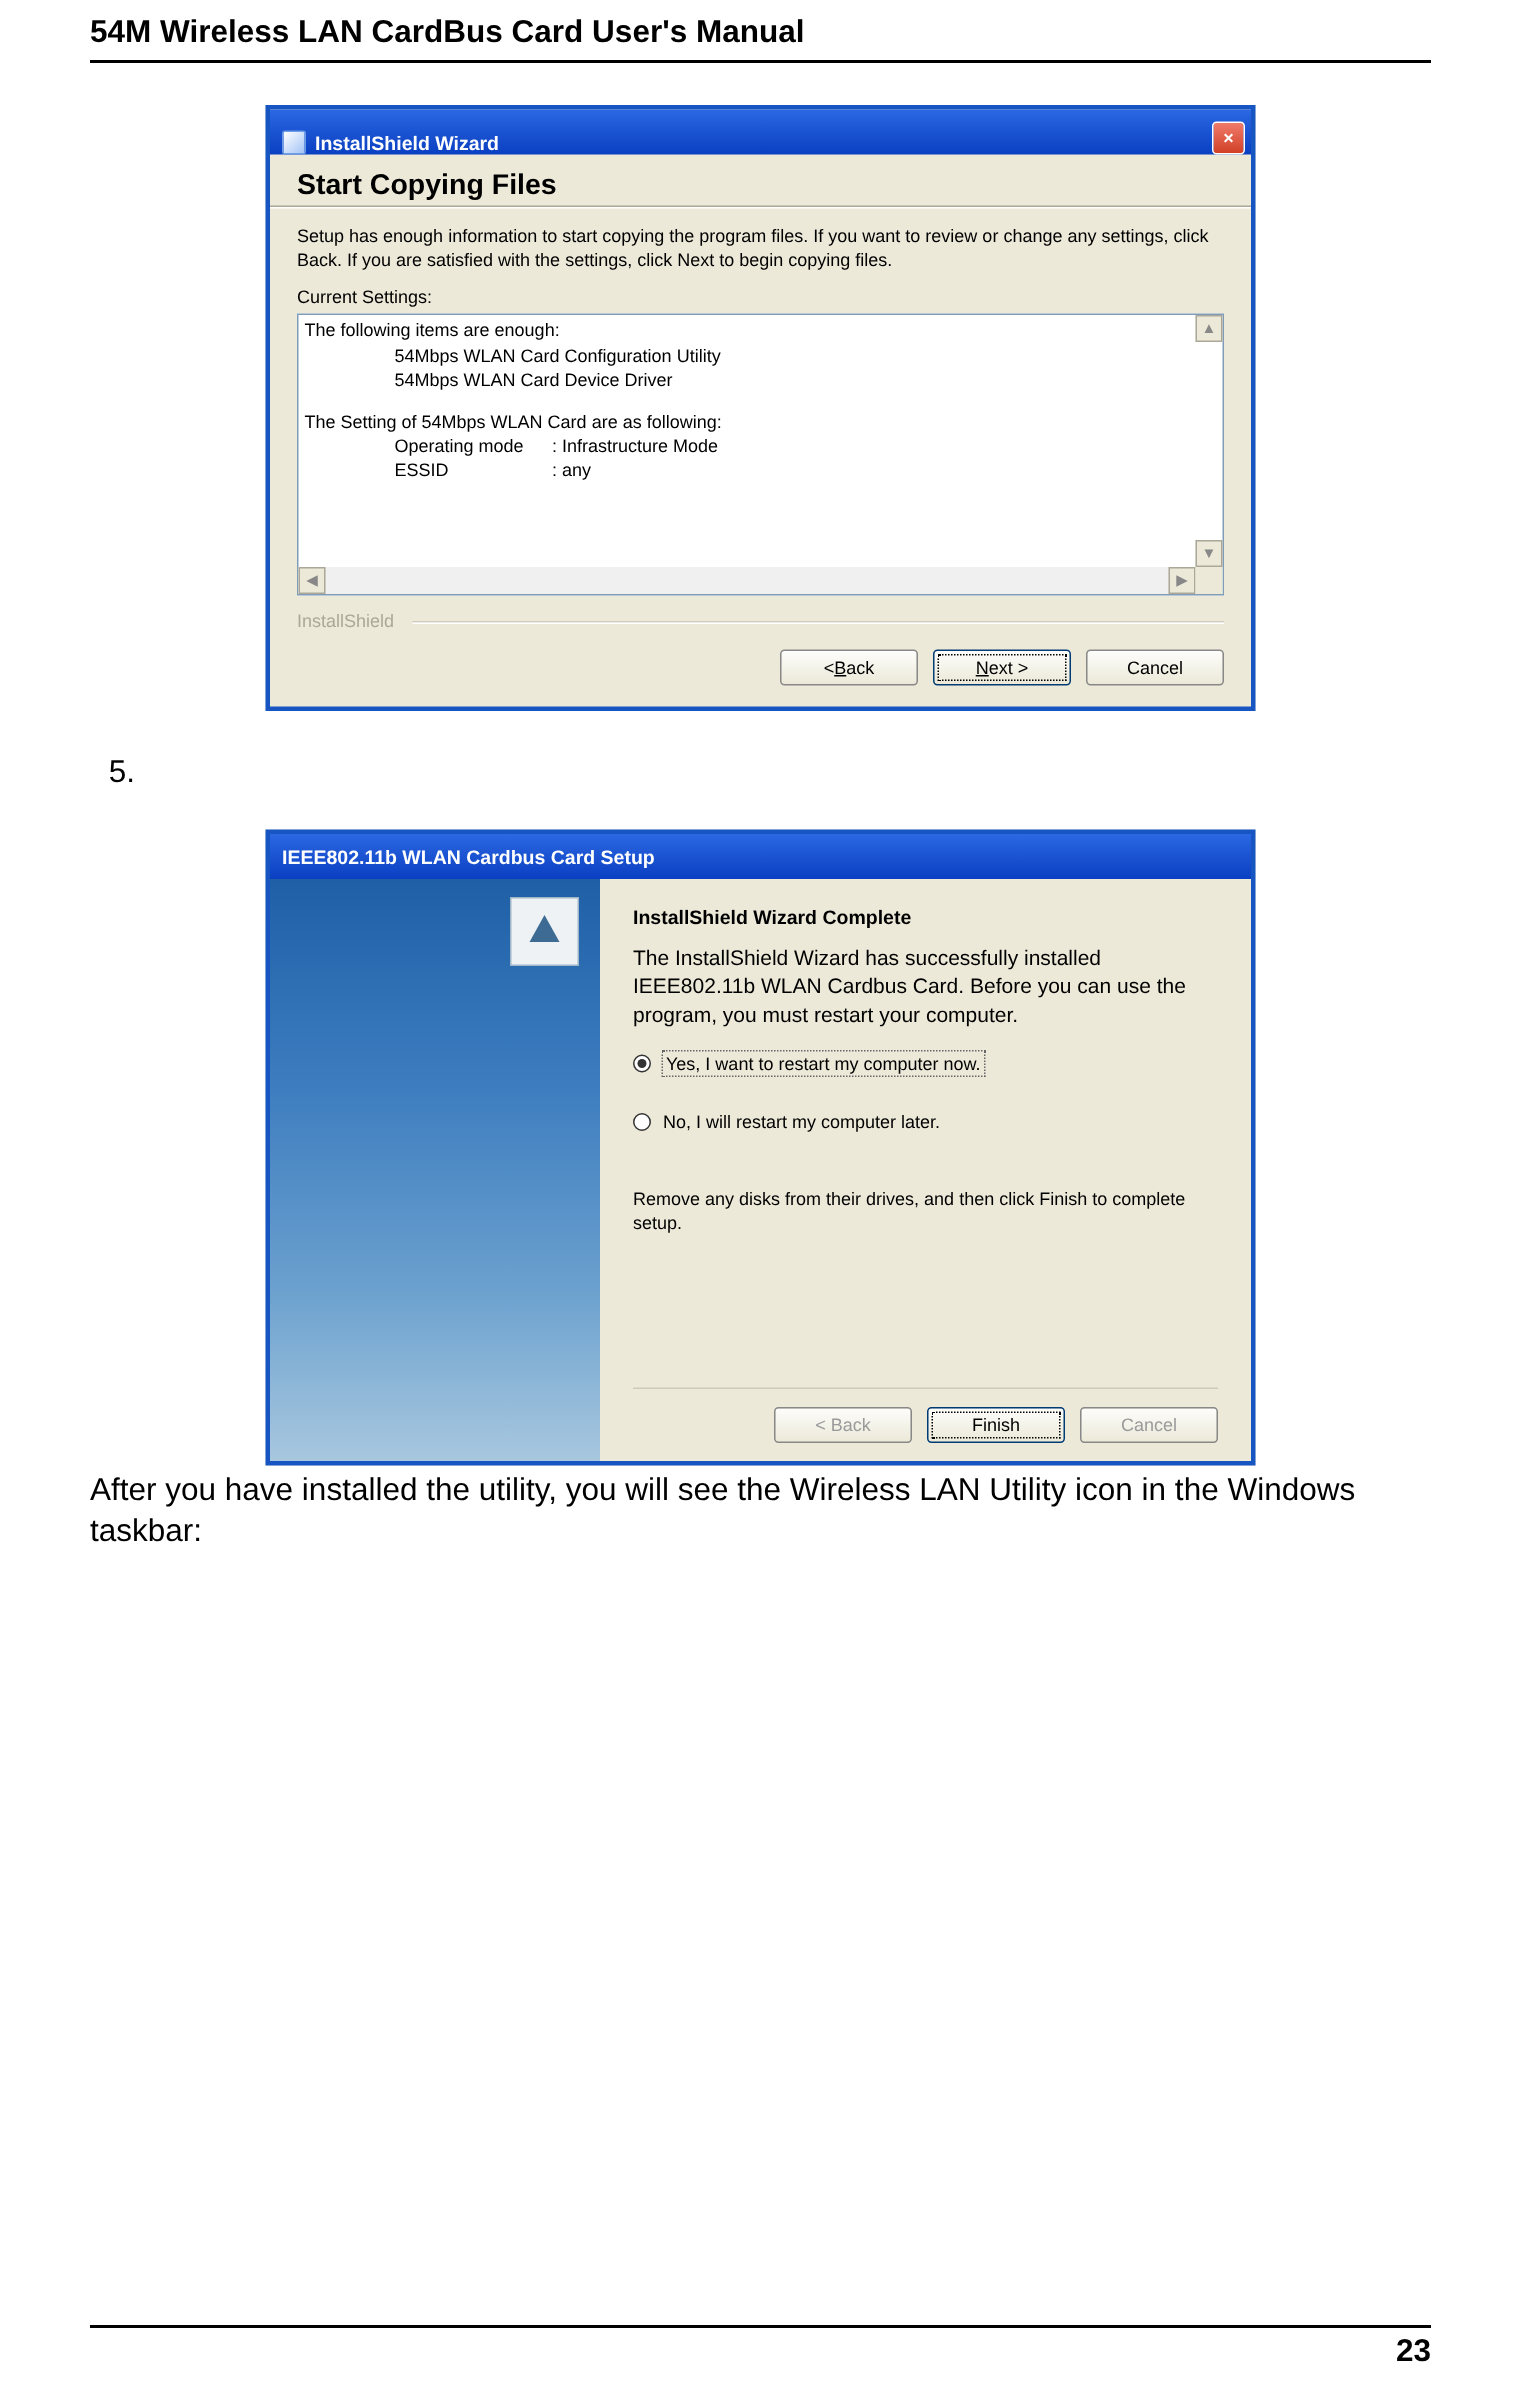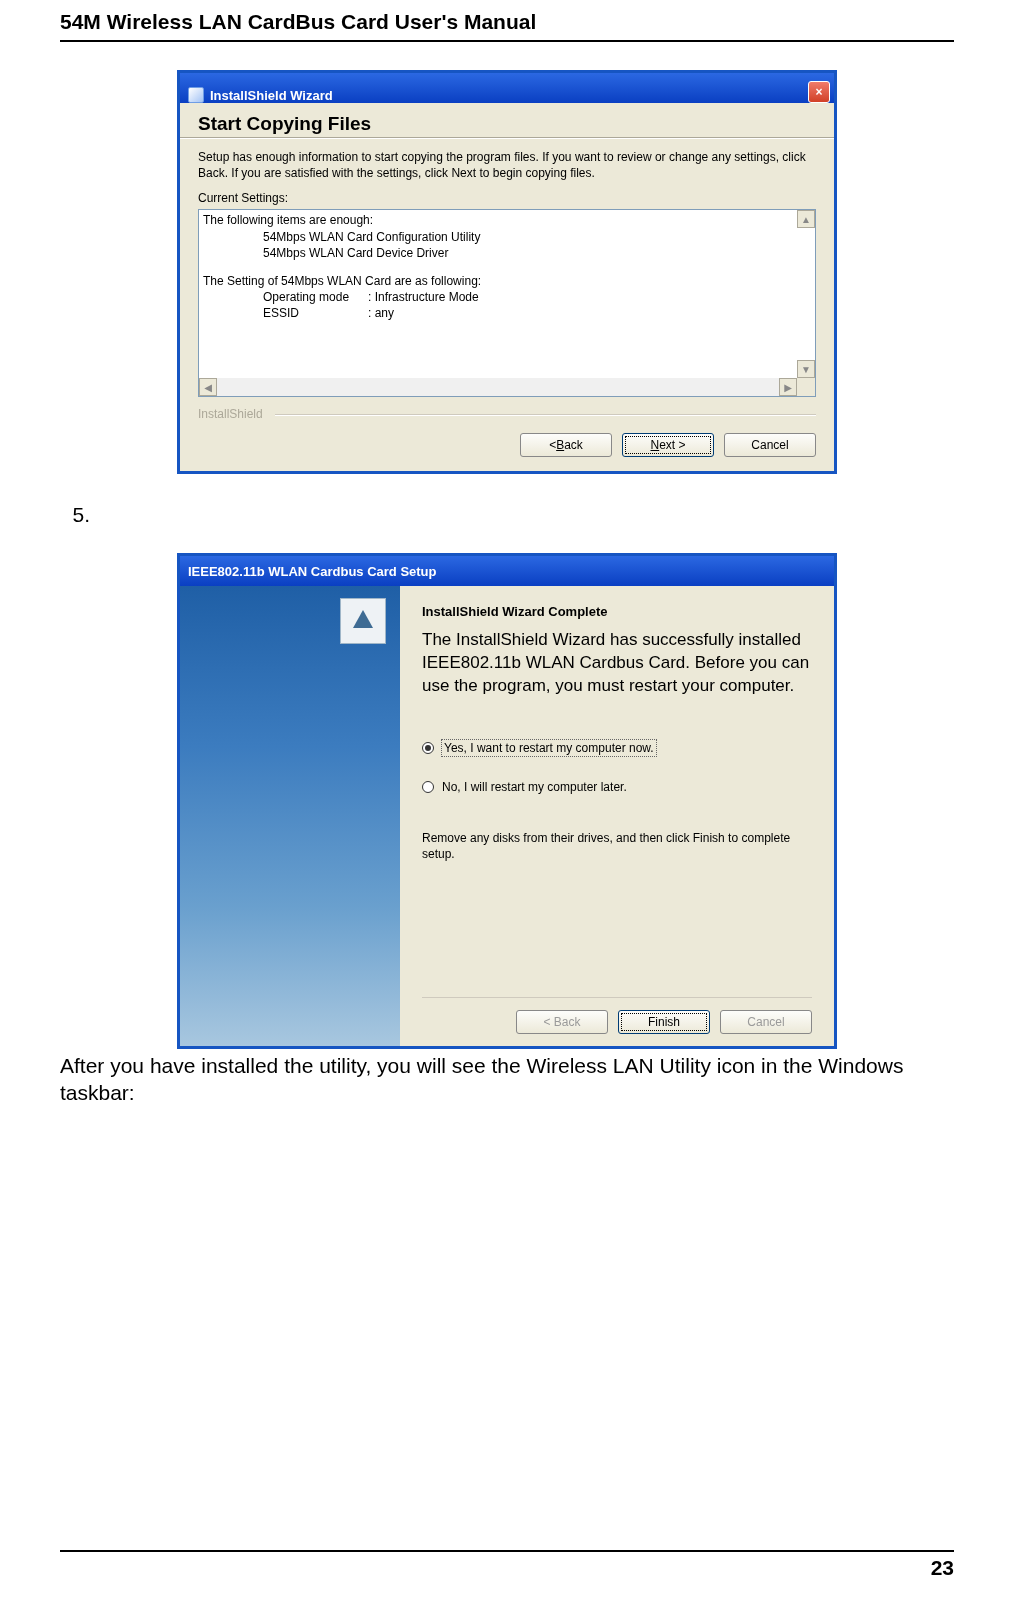--- a/index.html
+++ b/index.html
@@ -189,21 +189,21 @@
     font-size: 13px;
   }
   .dlg2-titlebar {
     height: 30px;
     background: linear-gradient(to bottom, #2b68e2 0%, #0a3fc2 100%);
     color:#fff; font-weight:bold; font-size:13px;
     display:flex; align-items:center; padding:0 8px;
   }
   .dlg2-body {
     display:flex;
-    height: 460px;
+    height: 388px;
   }
   .dlg2-side {
     width: 220px;
     background: linear-gradient(to bottom,#1f5fa6 0%, #3c7cbf 35%, #6aa0ce 70%, #a8c7df 100%);
     position:relative;
   }
   .dlg2-side-icon {
     position:absolute; top:12px; right:14px;
     width:46px; height:46px;
     background:#eef2f5;
@@ -224,23 +224,23 @@
     font-size:12px;
     color:#000;
     display:flex; flex-direction:column;
   }
   .dlg2-h {
     font-weight:bold;
     font-size:13px;
     margin-bottom:10px;
   }
   .dlg2-p {
-    font-size:17px;
+    font-size:14px;
     line-height:1.35;
-    margin-bottom:42px;
+    margin-bottom:15px;
   }
   .dlg2-radio-row {
     display:flex; align-items:center; gap:8px;
     margin-bottom:14px;
     font-size:12px;
   }
   .dlg2-radio-row .dotbox { outline:1px dotted #666; padding:1px 2px; }
   .dlg2-radiodot {
     width:12px;height:12px;border:1px solid #333;border-radius:50%;background:#fff;
     display:inline-flex;align-items:center;justify-content:center;

